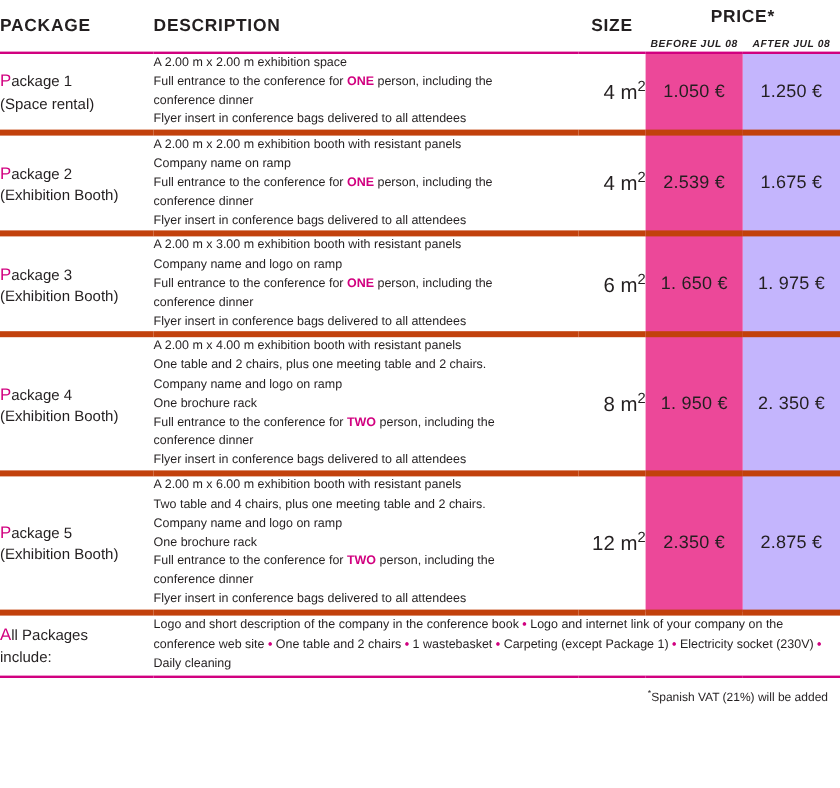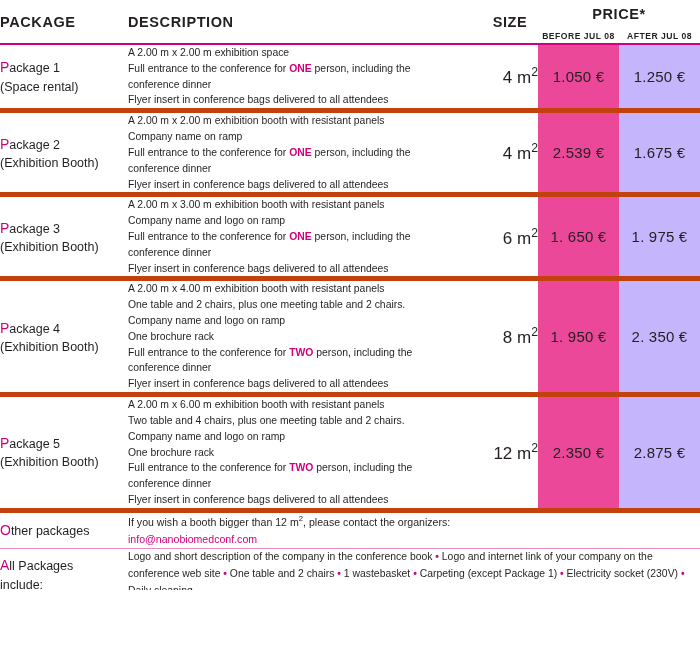--- a/index.html
+++ b/index.html
@@ -68,20 +68,21 @@
   }
   .price-head-sub > div {
     flex: 1 1 50%;
     text-align: center;
     font-size: 8.6px;
     font-weight: bold;
     letter-spacing: .5px;
     color: #231f20;
     padding-top: 9px;
     padding-bottom: 2px;
+    font-style: italic;
   }
 
   
   tr.pkg-row td {
     border-bottom: 5px solid #c2410c;
   }
   .cell-pkg {
     padding: 10px 6px 10px 12px;
     font-size: 12.5px;
     color: #231f20;
@@ -217,24 +218,20 @@
           <td class="cell-price bg-before">1. 950 €</td>
           <td class="cell-price bg-after">2. 350 €</td>
         </tr>
         <tr class="pkg-row">
           <td class="cell-pkg"><span class="cap">P</span>ackage 5<br>(Exhibition Booth)</td>
           <td class="cell-desc">A 2.00 m x 6.00 m exhibition booth with resistant panels<br>Two table and 4 chairs, plus one meeting table and 2 chairs.<br>Company name and logo on ramp<br>One brochure rack<br>Full entrance to the conference for <span class="emph">TWO</span> person, including the<br>conference dinner<br>Flyer insert in conference bags delivered to all attendees</td>
           <td class="cell-size">12 m<sup>2</sup></td>
           <td class="cell-price bg-before">2.350 €</td>
           <td class="cell-price bg-after">2.875 €</td>
         </tr>
-        <tr class="other-row">
-          <td class="cell-other-label"><span class="cap">O</span>ther packages</td>
-          <td class="cell-other-text" colspan="4">If you wish a booth bigger than 12 m<sup>2</sup>, please contact the organizers:<br><span class="mail">info@nanobiomedconf.com</span></td>
-        </tr>
         <tr class="allpkg-row">
           <td class="cell-all-label"><span class="cap">A</span>ll Packages<br>include:</td>
           <td class="cell-all-text" colspan="4">Logo and short description of the company in the conference book<span class="bullet"> • </span>Logo and internet link of your company on the conference web site<span class="bullet"> • </span>One table and 2 chairs<span class="bullet"> • </span>1 wastebasket<span class="bullet"> • </span>Carpeting (except Package 1)<span class="bullet"> • </span>Electricity socket (230V)<span class="bullet"> • </span>Daily cleaning</td>
         </tr>
       </tbody>
   </table>
   <div class="footnote"><sup>*</sup><span>Spanish VAT (21%) will be added</span></div>
 </div>
 
 </body></html>

